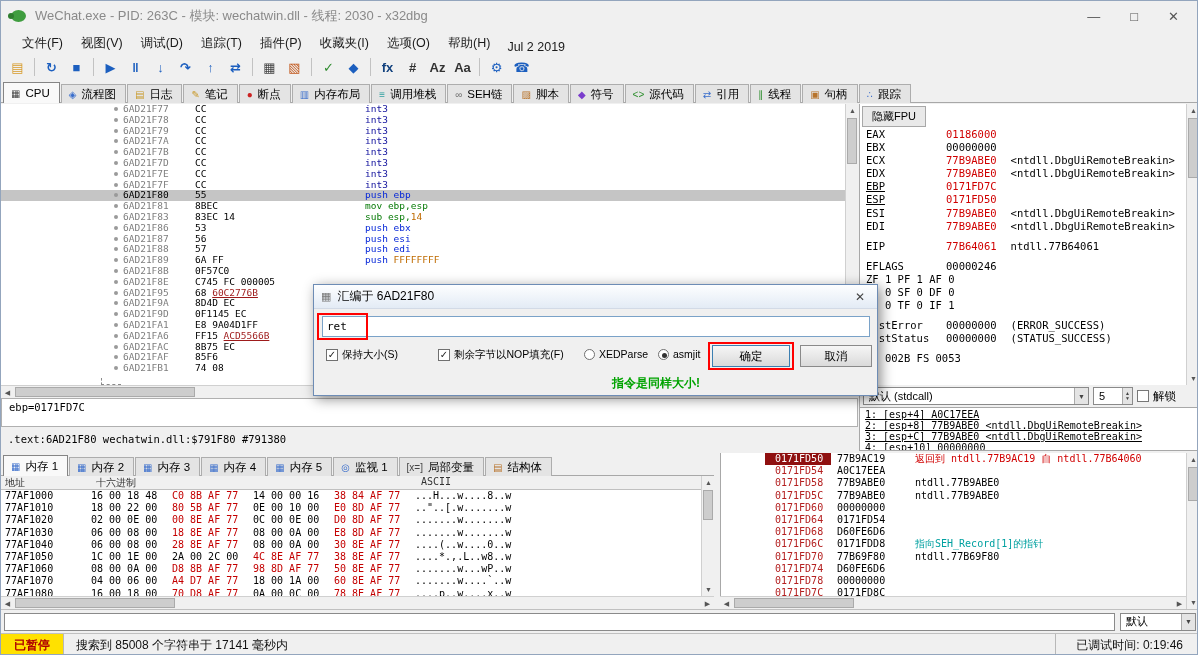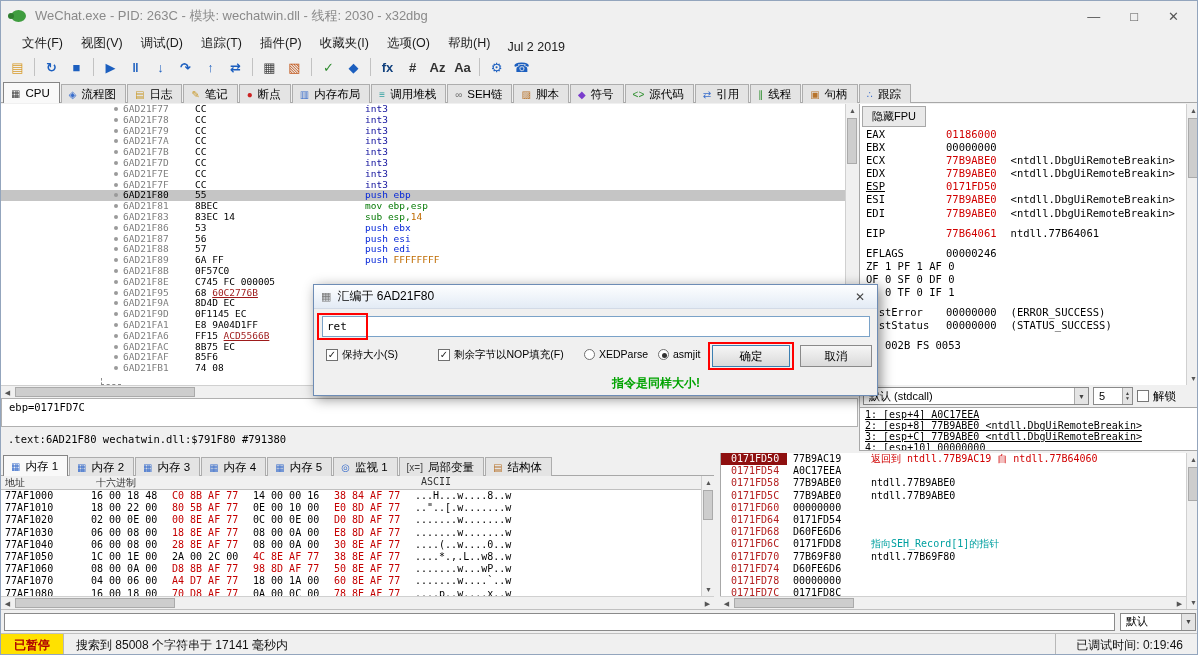--- a/index.html
+++ b/index.html
@@ -80,21 +80,21 @@
   .dumphdr{height:14px;background:#f0f0f0;border-bottom:1px solid #c0c0c0;position:relative;font-size:10px;color:#333;}
   .h-addr{position:absolute;left:4px;} .h-hex{position:absolute;left:95px;} .h-ascii{position:absolute;left:420px;}
   .dmrow{height:12.2px;line-height:12.2px;white-space:nowrap;}
   .dmaddr{display:inline-block;width:90px;padding-left:4px;color:#000;}
   .hg{display:inline-block;width:74px;margin-right:7px;color:#000;}
   .hg.red{color:#c40000;}
   .dmascii{display:inline-block;color:#000;}
   
   .stack{position:absolute;left:719px;top:452px;width:466px;height:143px;background:#fff;overflow:hidden;border-left:1px solid #a8a8a8;
          font-family:"DejaVu Sans Mono","Liberation Mono",monospace;font-size:10px;}
-  .strow{height:12.2px;line-height:12.2px;white-space:nowrap;}
+  .strow{height:12.2px;line-height:12.2px;white-space:nowrap;padding-left:44px;}
   .staddr{display:inline-block;width:66px;padding-left:10px;color:#b42020;}
   .staddr.sel{background:#8f1010;color:#fff;}
   .stval{display:inline-block;width:70px;margin-left:6px;color:#000;}
   .stcmt{margin-left:8px;color:#000;}
   .stcmt.red{color:#d00000;} .stcmt.teal{color:#00a0a0;}
   
   .cmdbar{position:absolute;left:0;top:608px;width:1198px;height:24px;display:flex;align-items:center;gap:5px;padding:0 3px;border-top:1px solid #c0c0c0;}
   .cmdinput{flex:1;height:18px;border:1px solid #8a8a8a;font:11px "DejaVu Sans Mono",monospace;padding:0 3px;background:#fff;}
   .cmdcombo{width:76px;}
   .statusbar{position:absolute;left:0;top:632px;width:1198px;height:23px;background:#f0f0f0;border-top:1px solid #c0c0c0;display:flex;align-items:center;font-size:12px;}
@@ -284,20 +284,21 @@
     <span class="sa hend">▶</span>
   </div>
 
   <div class="regs">
     <span class="fpubtn">隐藏FPU</span>
     <div>
         <div class="rrow"><span class="rname">EAX</span><span class="rval chg">01186000</span></div>
         <div class="rrow"><span class="rname">EBX</span><span class="rval">00000000</span></div>
         <div class="rrow"><span class="rname">ECX</span><span class="rval chg">77B9ABE0</span><span class="rcmt">&lt;ntdll.DbgUiRemoteBreakin&gt;</span></div>
         <div class="rrow"><span class="rname">EDX</span><span class="rval chg">77B9ABE0</span><span class="rcmt">&lt;ntdll.DbgUiRemoteBreakin&gt;</span></div>
+        <div class="rrow"><span class="rname u">EBP</span><span class="rval chg">0171FD7C</span></div>
         <div class="rrow"><span class="rname u">ESP</span><span class="rval chg">0171FD50</span></div>
         <div class="rrow"><span class="rname">ESI</span><span class="rval chg">77B9ABE0</span><span class="rcmt">&lt;ntdll.DbgUiRemoteBreakin&gt;</span></div>
         <div class="rrow"><span class="rname">EDI</span><span class="rval chg">77B9ABE0</span><span class="rcmt">&lt;ntdll.DbgUiRemoteBreakin&gt;</span></div>
         <div class="rgap"></div>
         <div class="rrow"><span class="rname">EIP</span><span class="rval chg">77B64061</span><span class="rcmt">ntdll.77B64061</span></div>
         <div class="rgap"></div>
         <div class="rrow"><span class="rname">EFLAGS</span><span class="rval">00000246</span></div>
         <div class="rrow"><span class="rtext">ZF 1  PF 1  AF 0</span></div>
         <div class="rrow"><span class="rtext">OF 0  SF 0  DF 0</span></div>
         <div class="rrow"><span class="rtext">CF 0  TF 0  IF 1</span></div>

